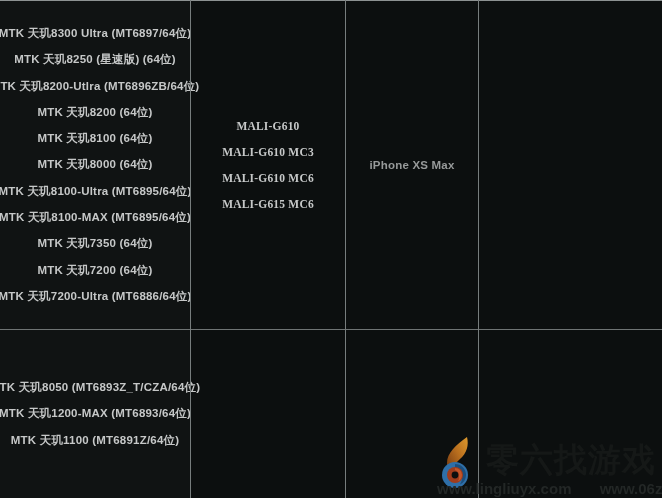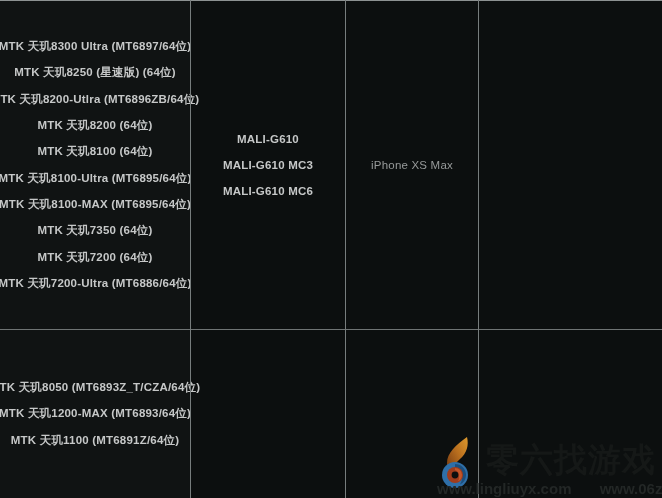--- a/index.html
+++ b/index.html
@@ -15,35 +15,35 @@
   .h-border.top{top:0;background:#8d9292;}
   .h-border.section-divider{top:329px;background:#6f7474;}
   .v-border{position:absolute;top:0;width:1px;height:498px;background:#777d7d;}
   .v-border.v1{left:190px;}
   .v-border.v2{left:345px;}
   .v-border.v3{left:478px;}
 
   
   .cell{position:absolute;display:flex;flex-direction:column;align-items:center;justify-content:center;}
   .cell-chips1{left:0;top:1px;width:190px;height:328px;background:#101313;}
-  .cell-gpus1{left:191px;top:1px;width:154px;height:328px;}
+  .cell-gpus1{left:191px;top:1px;width:154px;height:328px;font-family:Liberation Serif, serif;}
   .cell-device1{left:346px;top:1px;width:132px;height:328px;}
   .cell-extra1{left:479px;top:1px;width:183px;height:328px;}
   .cell-chips2{left:0;top:330px;width:190px;height:168px;background:#101313;}
   .cell-gpus2{left:191px;top:330px;width:154px;height:168px;}
   .cell-device2{left:346px;top:330px;width:132px;height:168px;}
   .cell-extra2{left:479px;top:330px;width:183px;height:168px;}
 
   .row{
     height:26.3px;display:flex;align-items:center;justify-content:center;
     font-size:11.5px;font-weight:700;color:#c6c8c8;white-space:nowrap;
     letter-spacing:0.2px;
   }
   .device-label{
-    font-size:11.5px;font-weight:400;color:#979a9a;white-space:nowrap;letter-spacing:0.2px;
+    font-size:11.5px;font-weight:700;color:#979a9a;white-space:nowrap;letter-spacing:0.2px;
   }
 
   
   .watermark{position:absolute;left:0;top:0;width:662px;height:498px;pointer-events:none;}
   .wm-logo{position:absolute;left:436px;top:436px;width:44px;height:54px;}
   .wm-title{
     position:absolute;left:486px;top:440px;width:176px;height:42px;
     font-size:33px;line-height:40px;font-weight:700;color:#151817;
     letter-spacing:1px;white-space:nowrap;
   }
@@ -57,31 +57,33 @@
 <body>
 
 <div id="stage">
 
   <div class="cell cell-chips1">
       <div class="row">MTK 天玑8300 Ultra (MT6897/64位)</div>
       <div class="row">MTK 天玑8250 (星速版) (64位)</div>
       <div class="row">MTK 天玑8200-Utlra (MT6896ZB/64位)</div>
       <div class="row">MTK 天玑8200 (64位)</div>
       <div class="row">MTK 天玑8100 (64位)</div>
+      <div class="row">MTK 天玑8000 (64位)</div>
       <div class="row">MTK 天玑8100-Ultra (MT6895/64位)</div>
       <div class="row">MTK 天玑8100-MAX (MT6895/64位)</div>
       <div class="row">MTK 天玑7350 (64位)</div>
       <div class="row">MTK 天玑7200 (64位)</div>
       <div class="row">MTK 天玑7200-Ultra (MT6886/64位)</div>
     </div>
 
   <div class="cell cell-gpus1">
       <div class="row">MALI-G610</div>
       <div class="row">MALI-G610 MC3</div>
       <div class="row">MALI-G610 MC6</div>
+      <div class="row">MALI-G615 MC6</div>
     </div>
 
   <div class="cell cell-device1">
     <span class="device-label">iPhone XS Max</span>
   </div>
 
   <div class="cell cell-extra1"></div>
 
   <div class="cell cell-chips2">
       <div class="row">MTK 天玑8050 (MT6893Z_T/CZA/64位)</div>

